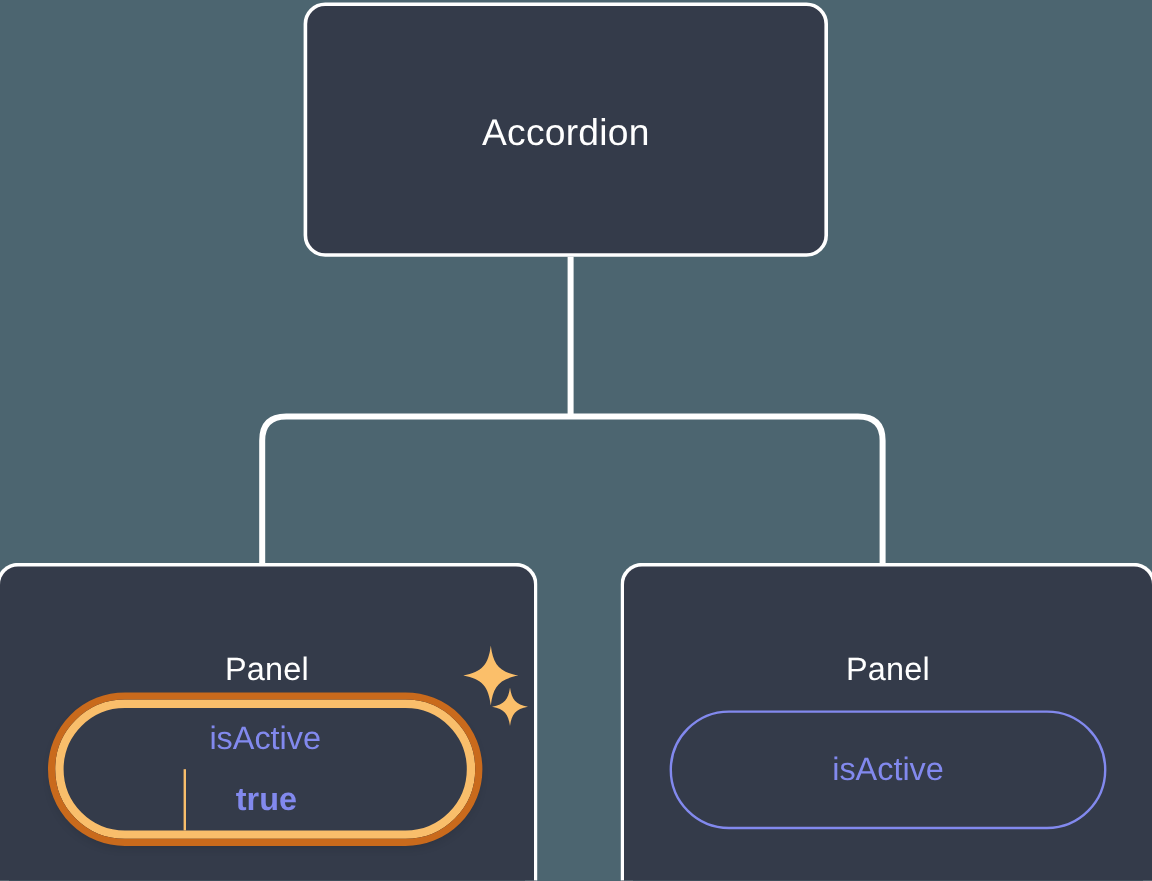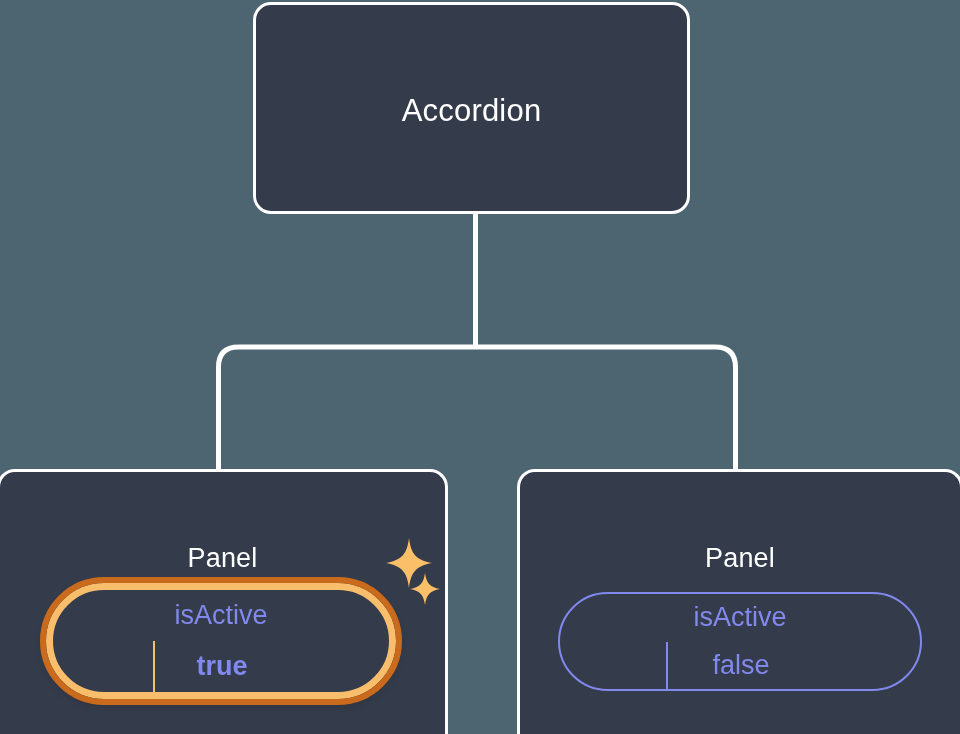--- a/index.html
+++ b/index.html
@@ -207,16 +207,15 @@
 
   <svg class="sparkle" id="sparkle-large" viewBox="0 0 46 50">
     <path d="M23 0 C25 16 30 22 46 25 C30 28 25 34 23 50 C21 34 16 28 0 25 C16 22 21 16 23 0 Z" fill="#FBBF6A"></path>
   </svg>
   <svg class="sparkle" id="sparkle-small" viewBox="0 0 30 32">
     <path d="M15 0 C16.5 10 19.5 14 30 16 C19.5 18 16.5 22 15 32 C13.5 22 10.5 18 0 16 C10.5 14 13.5 10 15 0 Z" fill="#FBBF6A"></path>
   </svg>
 
   <div class="prop-pill plain" id="pill-right">
     <span class="pill-key">isActive</span>
-    <span class="pill-val">false</span>
   </div>
 
 </div>
 
 </body></html>

